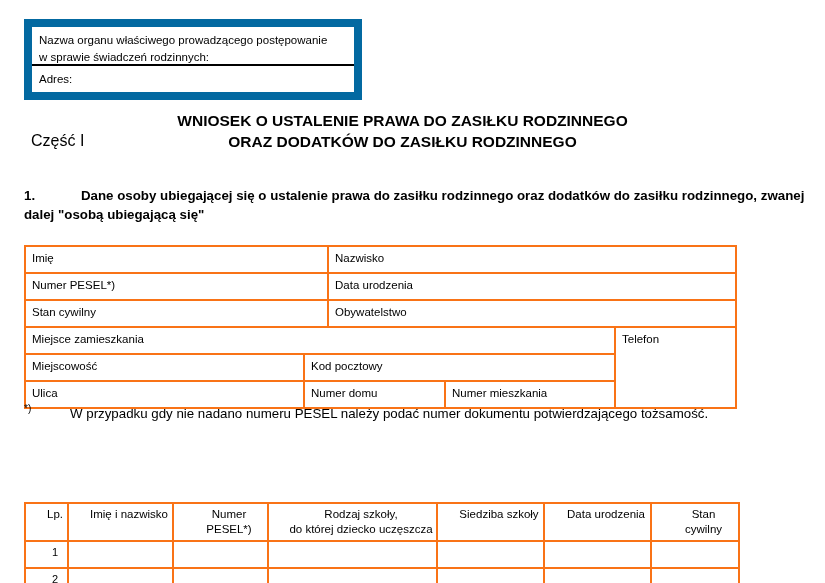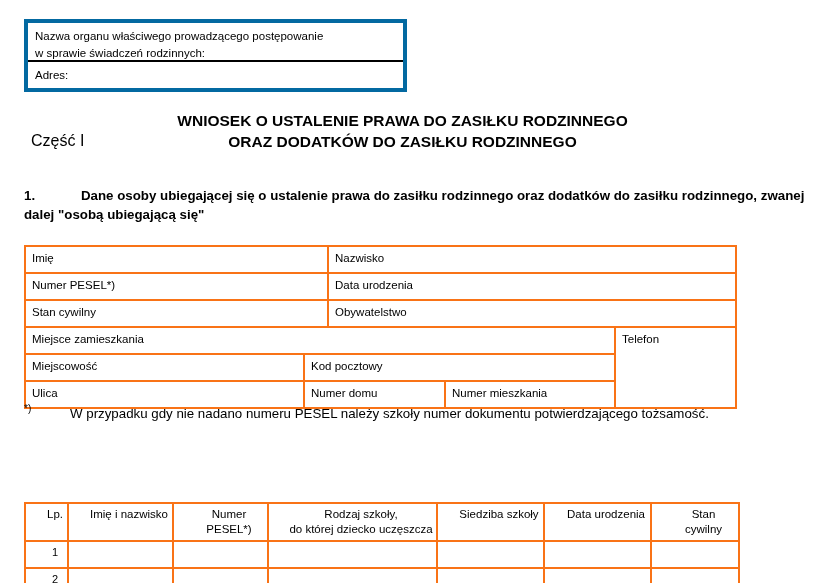--- a/index.html
+++ b/index.html
@@ -20,22 +20,22 @@
     position: relative;
     width: 825px;
     height: 583px;
   }
 
   
   .authority-box {
     position: absolute;
     left: 24px;
     top: 19px;
-    width: 383px;
-    border: 4px solid #0369a1;
+    width: 338px;
+    border: 8px solid #0369a1;
     box-sizing: border-box;
   }
   .authority-cell {
     padding: 5px 7px 5px 7px;
     font-size: 11.5px;
     line-height: 1.45;
   }
   .authority-cell.top {
     border-bottom: 2px solid #000;
     height: 39px;
@@ -218,21 +218,21 @@
       <tr>
         <td><span>Ulica</span></td>
         <td colspan="2"><span>Numer domu</span></td>
         <td><span>Numer mieszkania</span></td>
       </tr>
     </tbody>
   </table>
 
   <div class="footnote">
     <span class="marker">*)</span>
-    <span class="fn-text">W przypadku gdy nie nadano numeru PESEL należy szkoły numer dokumentu potwierdzającego tożsamość.</span>
+    <span class="fn-text">W przypadku gdy nie nadano numeru PESEL należy podać numer dokumentu potwierdzającego tożsamość.</span>
   </div>
 
 
   <table class="form-table" id="children-table">
     <colgroup>
       <col style="width:43px">
       <col style="width:105px">
       <col style="width:95px">
       <col style="width:169px">
       <col style="width:107px">

